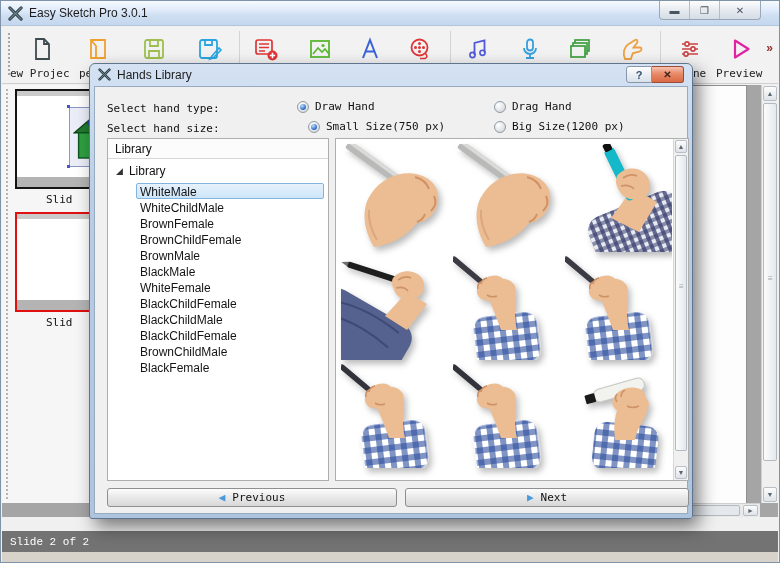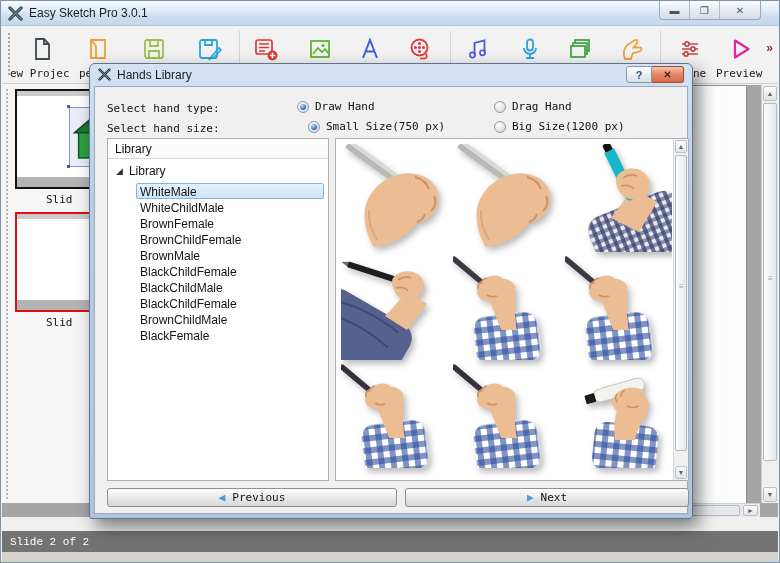--- a/index.html
+++ b/index.html
@@ -338,20 +338,22 @@
           <div class="tree-root">
             <span class="tri">◢</span>
             <span>Library</span>
           </div>
           <div class="tree-items">
               <div class="tree-item sel">WhiteMale</div>
               <div class="tree-item">WhiteChildMale</div>
               <div class="tree-item">BrownFemale</div>
               <div class="tree-item">BrownChildFemale</div>
               <div class="tree-item">BrownMale</div>
+              <div class="tree-item">BlackMale</div>
+              <div class="tree-item">WhiteFemale</div>
               <div class="tree-item">BlackChildFemale</div>
               <div class="tree-item">BlackChildMale</div>
               <div class="tree-item">BlackChildFemale</div>
               <div class="tree-item">BrownChildMale</div>
               <div class="tree-item">BlackFemale</div>
             </div>
         </div>
       </div>
 
       <div class="hands-panel">

